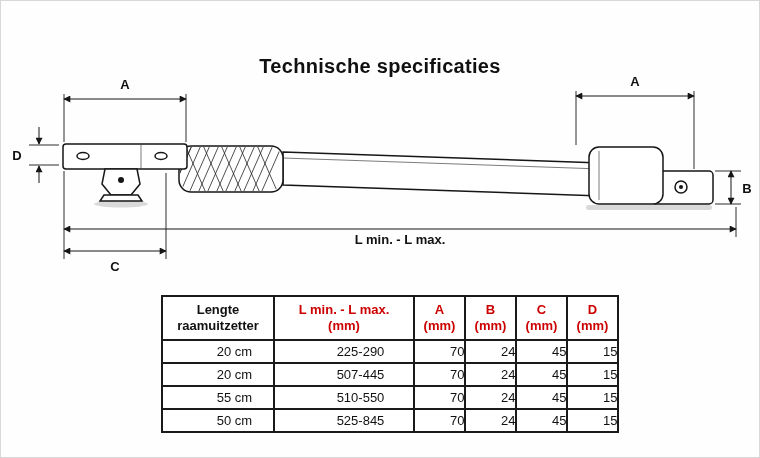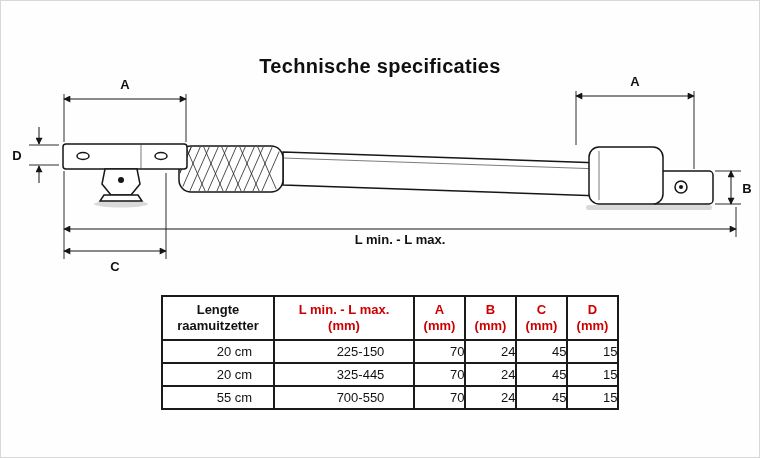--- a/index.html
+++ b/index.html
@@ -166,37 +166,45 @@
 (mm)</th>
         <th class="red">C
 (mm)</th>
         <th class="red">D
 (mm)</th>
       </tr>
     </thead>
     <tbody>
       <tr>
         <td>20 cm</td>
-        <td>225-150</td>
+        <td>225-290</td>
         <td>70</td>
         <td>24</td>
         <td>45</td>
         <td>15</td>
       </tr>
       <tr>
         <td>20 cm</td>
-        <td>325-445</td>
+        <td>507-445</td>
         <td>70</td>
         <td>24</td>
         <td>45</td>
         <td>15</td>
       </tr>
       <tr>
         <td>55 cm</td>
-        <td>700-550</td>
+        <td>510-550</td>
+        <td>70</td>
+        <td>24</td>
+        <td>45</td>
+        <td>15</td>
+      </tr>
+      <tr>
+        <td>50 cm</td>
+        <td>525-845</td>
         <td>70</td>
         <td>24</td>
         <td>45</td>
         <td>15</td>
       </tr>
     </tbody>
   </table>
 
 </div>
 

